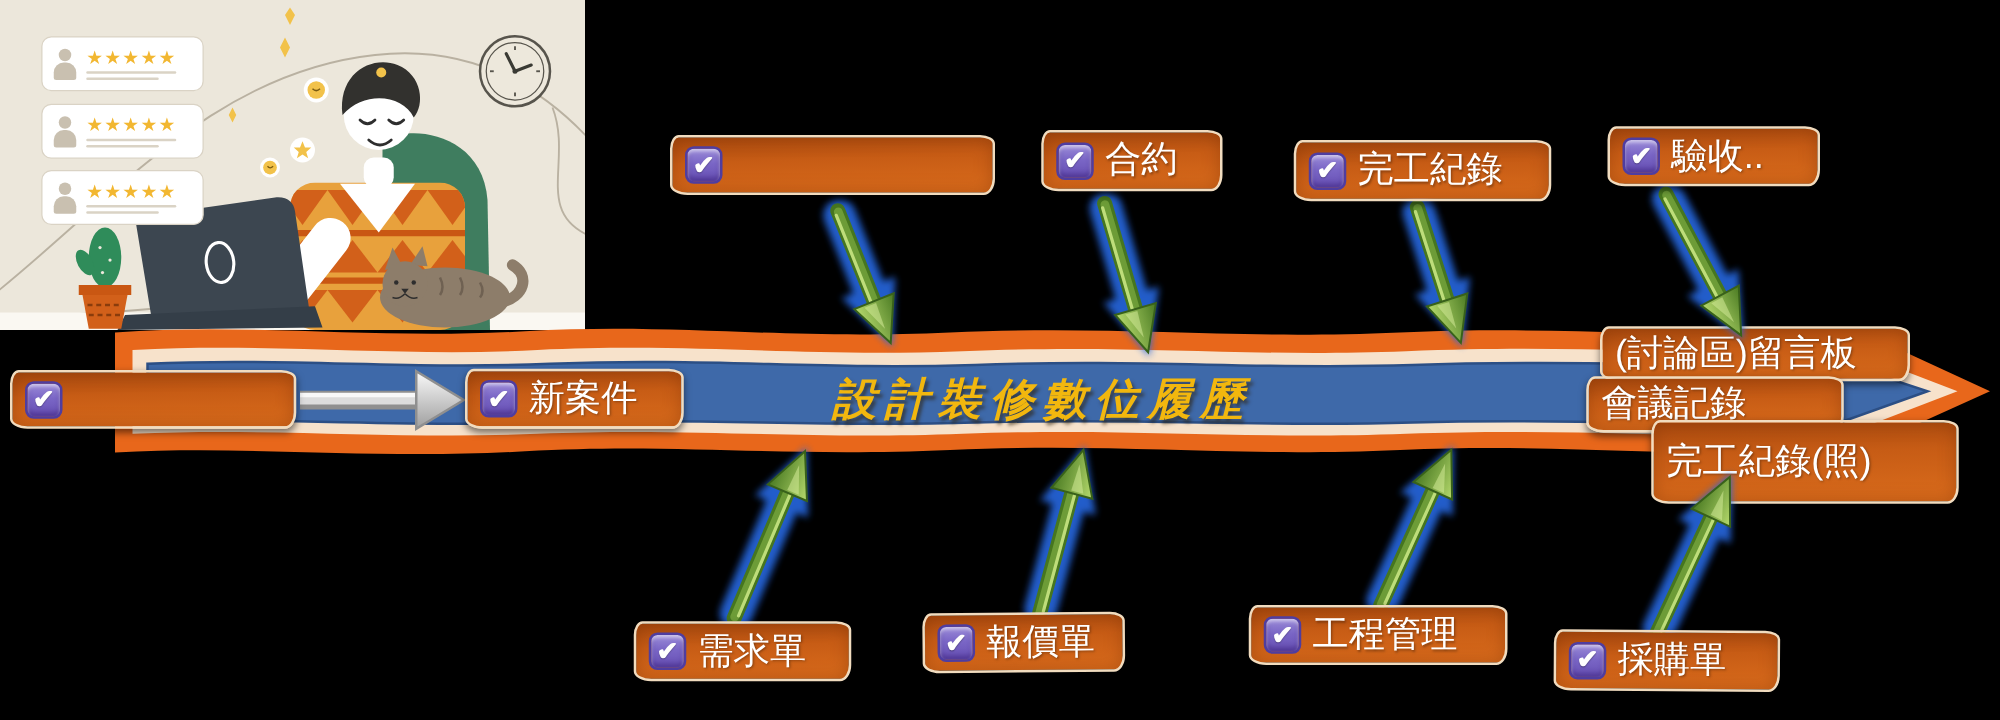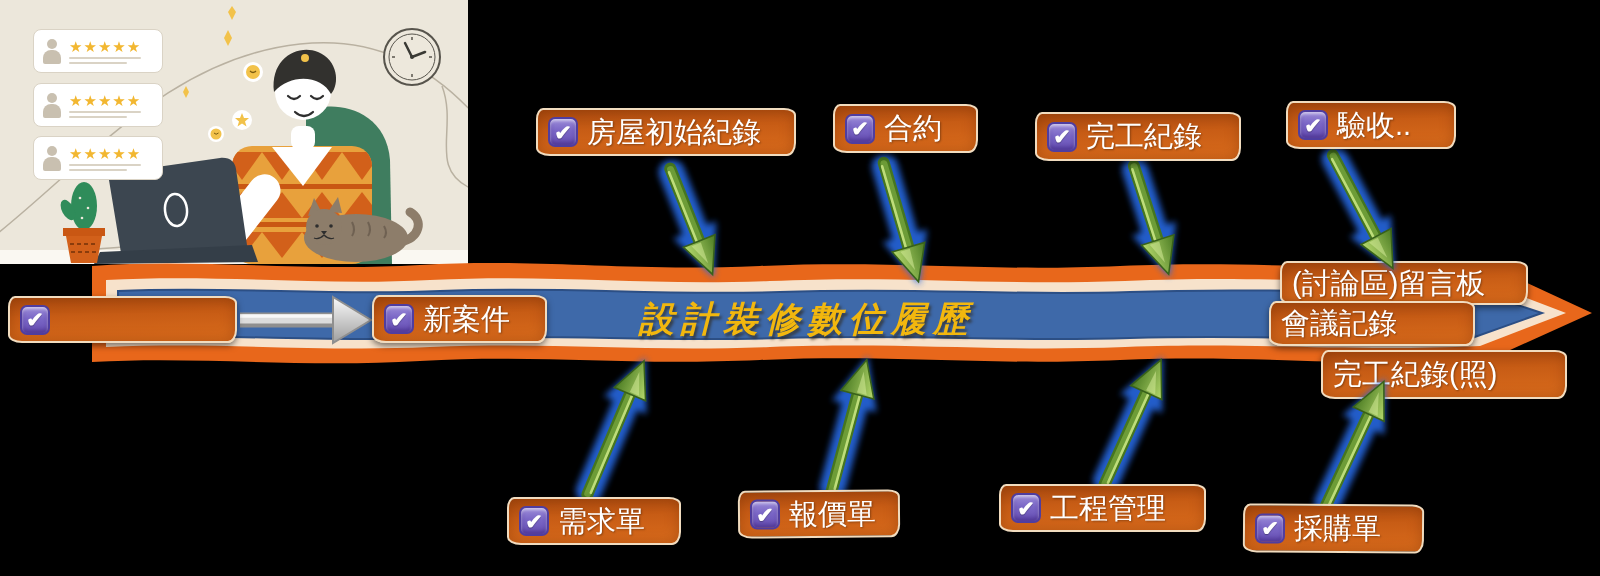--- a/index.html
+++ b/index.html
@@ -18,21 +18,21 @@
   .cardright{display:flex;flex-direction:column;justify-content:center;gap:3px;}
   .stars{color:#F2B731;font-size:15px;letter-spacing:1px;line-height:15px;}
   .cline{height:2px;background:#DAD3C5;border-radius:1px;}
   .cline.w1{width:72px;} .cline.w2{width:58px;}
 
   
   #band-svg{position:absolute;left:0;top:0;z-index:1;}
   #arrows-svg{position:absolute;left:0;top:0;z-index:4;pointer-events:none;}
 
   .band-title{position:absolute;left:612px;top:296px;width:390px;z-index:2;
-        text-align:center;font-size:35px;font-weight:bold;font-style:italic;
+        text-align:right;font-size:35px;font-weight:bold;font-style:italic;
         color:#F2B70E;letter-spacing:7px;
         text-shadow:2px 3px 3px rgba(45,28,0,.6);}
 
   
   .label{position:absolute;display:flex;align-items:center;gap:9px;padding:0 10px;
          box-sizing:border-box;color:#fff;font-size:29px;line-height:1;
          background:linear-gradient(178deg,#a8490e 0%,#c75c15 40%,#da6c1c 100%);
          border:2.5px solid #F1DCBF;
          border-radius:7px 12px 9px 14px / 11px 7px 13px 8px;
          box-shadow:0 3px 6px rgba(0,0,0,.5), inset 0 0 14px rgba(110,40,0,.35);
@@ -314,40 +314,39 @@
     <polygon points="-9,110 1,110 0,132" fill="#D9F09E" opacity="0.5"></polygon>
       </g>
     </svg>
 
   <div class="label rstack" style="left:1280px;top:261px;width:248px;height:44px">
     <span class="txt">(討論區)留言板</span>
   </div>
   <div class="label rstack" style="left:1269px;top:301px;width:206px;height:45px">
     <span class="txt">會議記錄</span>
   </div>
-  <div class="label rstack" style="left:1321px;top:350px;width:246px;height:49px">
+  <div class="label rstack" style="left:1321px;top:336px;width:246px;height:67px">
     <span class="txt">完工紀錄(照)</span>
   </div>
 
   <div class="label" style="left:8px;top:296px;width:229px;height:47px">
     <span class="checkbox">
         <i>✔</i>
       </span>
   </div>
   <div class="label" style="left:372px;top:295px;width:175px;height:48px">
     <span class="checkbox">
         <i>✔</i>
       </span>
     <span class="txt">新案件</span>
   </div>
   <div class="label" style="left:536px;top:108px;width:260px;height:48px">
     <span class="checkbox">
         <i>✔</i>
       </span>
-    <span class="txt">房屋初始紀錄</span>
   </div>
   <div class="label" style="left:833px;top:104px;width:145px;height:49px">
     <span class="checkbox">
         <i>✔</i>
       </span>
     <span class="txt">合約</span>
   </div>
   <div class="label" style="left:1035px;top:112px;width:206px;height:49px">
     <span class="checkbox">
         <i>✔</i>

